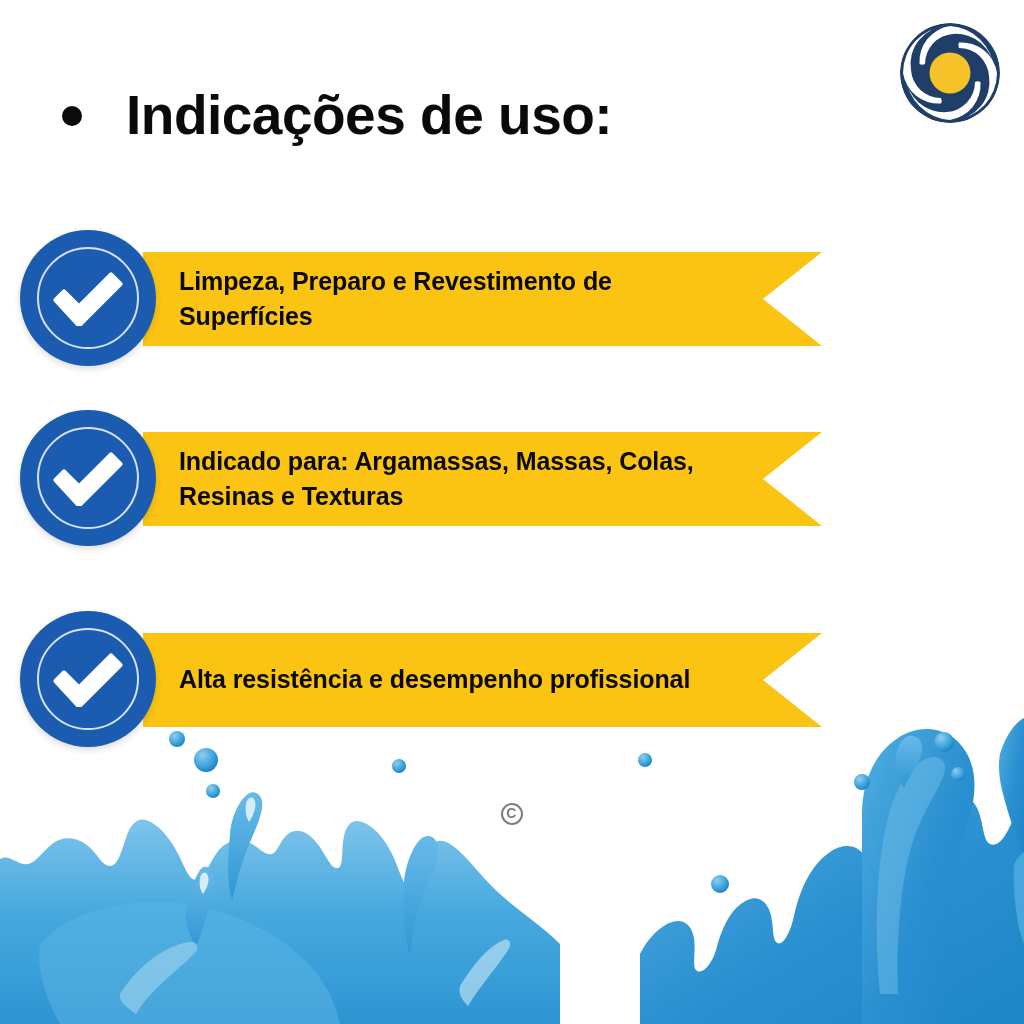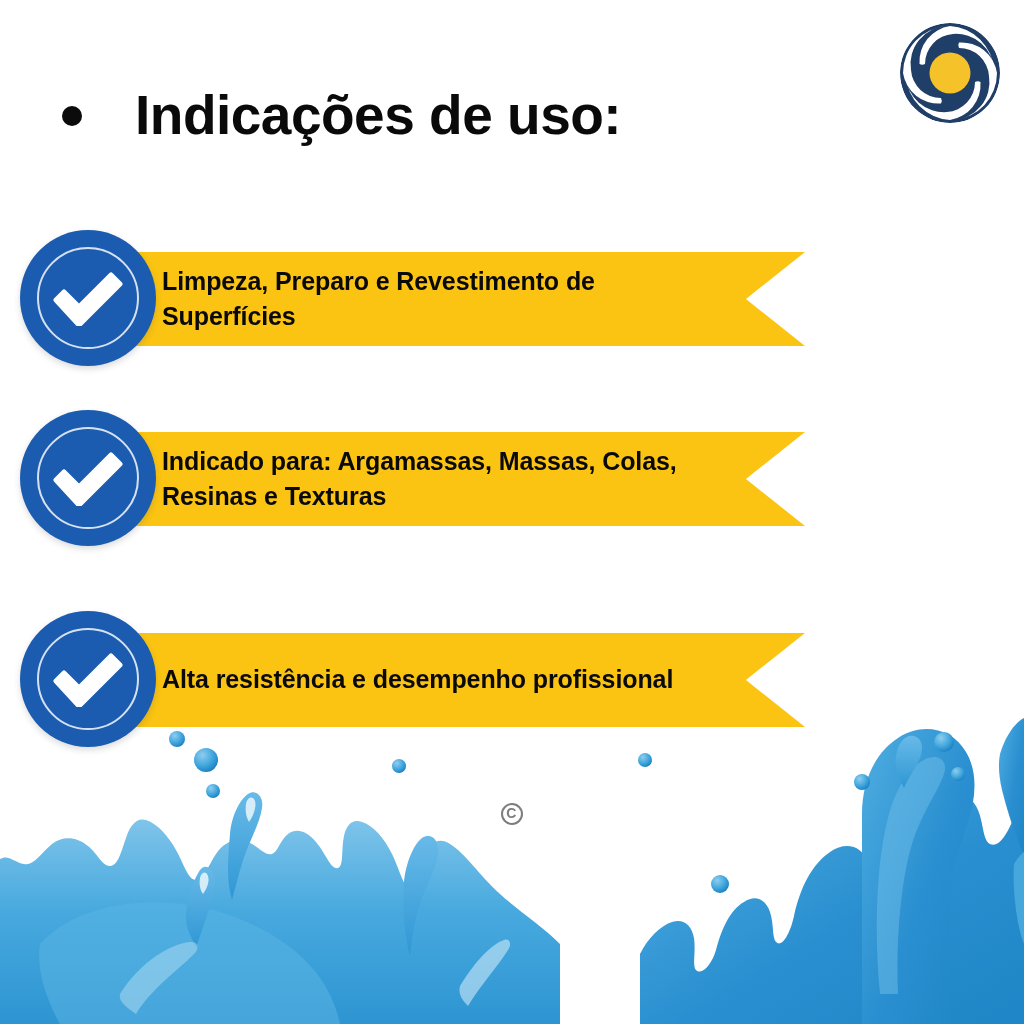--- a/index.html
+++ b/index.html
@@ -43,33 +43,32 @@
     margin-right: 44px;
     flex: 0 0 auto;
   }
   .title-text {
     font-size: 55px;
     font-weight: bold;
     color: #0a0a0a;
     letter-spacing: -0.5px;
     line-height: 1;
     white-space: nowrap;
-    margin-left: 9px;
   }
 
   
   .feature {
     position: absolute;
     left: 0;
     width: 1024px;
     height: 150px;
   }
   .feature-ribbon {
     position: absolute;
-    left: 126px;
+    left: 143px;
     top: 22px;
     width: 679px;
     height: 94px;
     background: #FBC412;
     -webkit-clip-path: polygon(0 0, 100% 0, 100% 100%, 0 100%, 0 100%);
             clip-path: polygon(0% 0%, 100% 0%, 100% 100%, 0% 100%);
     display: flex;
     align-items: center;
     box-sizing: border-box;
     padding-left: 36px;

